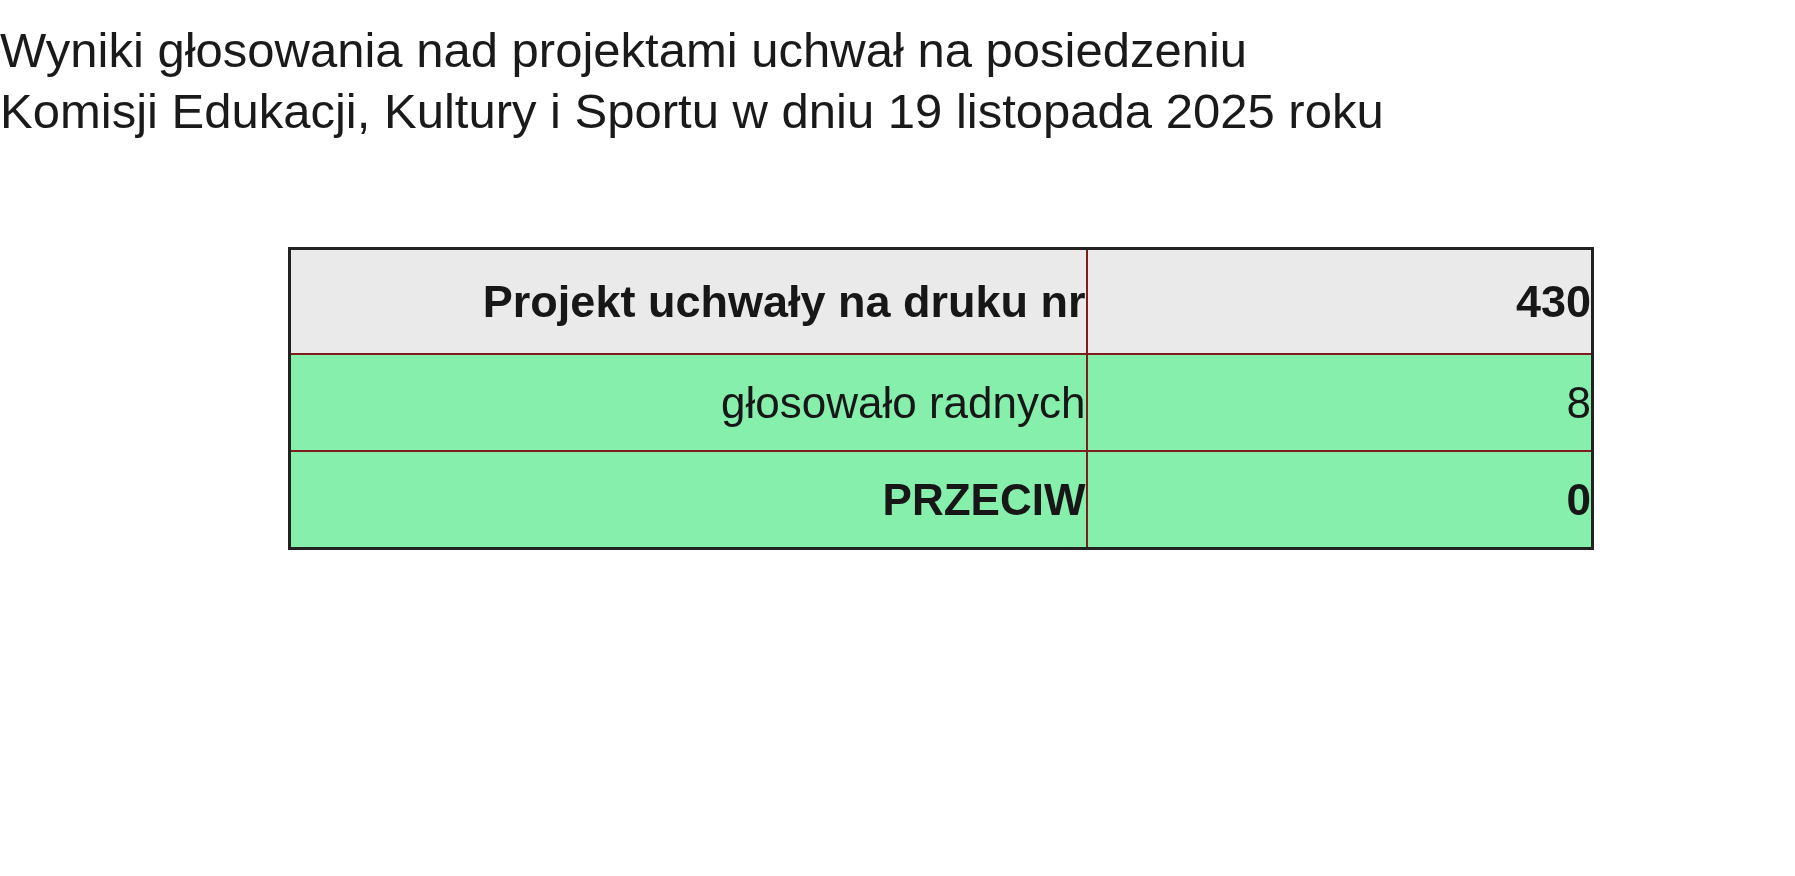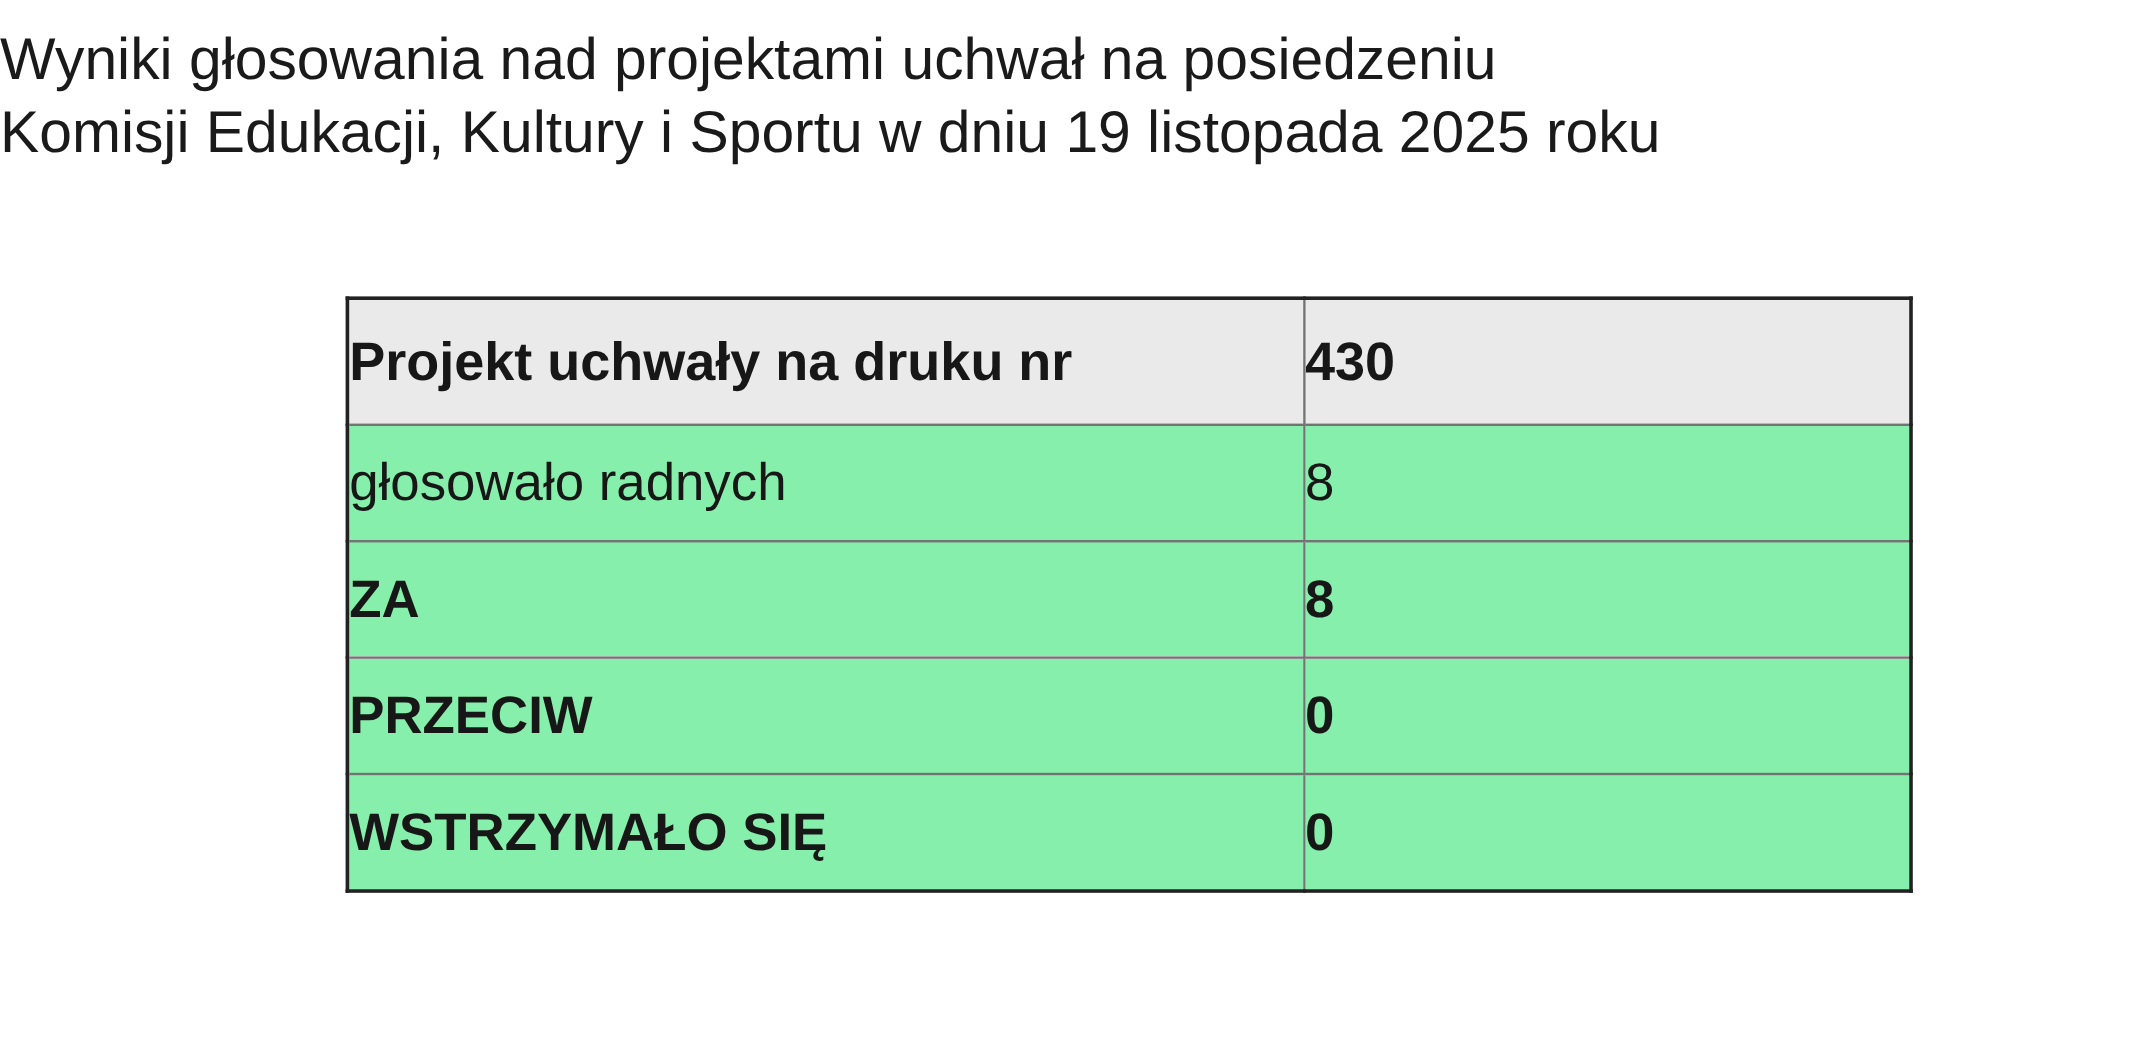--- a/index.html
+++ b/index.html
@@ -35,22 +35,22 @@
     position: absolute;
     left: 288px;
     top: 247px;
     width: 1303px;
     border-collapse: collapse;
     table-layout: fixed;
     font-size: 44px;
     color: #171717;
   }
   .vote-table td {
-    border: 2px solid #737373;
-    text-align: left;
+    border: 2px solid #7f1d1d;
+    text-align: right;
     vertical-align: middle;
     padding: 0;
     overflow: hidden;
   }
   .vote-table {
     border: 3px solid #222222;
   }
   .col-label { width: 797px; }
   .col-value { width: 506px; }
 
@@ -84,28 +84,20 @@
     <tr class="row-header">
       <td>Projekt uchwały na druku nr</td>
       <td>430</td>
     </tr>
 
     <tr class="row-data row-regular">
       <td>głosowało radnych</td>
       <td>8</td>
     </tr>
 
-    <tr class="row-data row-bold">
-      <td>ZA</td>
-      <td>8</td>
-    </tr>
 
     <tr class="row-data row-bold">
       <td>PRZECIW</td>
       <td>0</td>
     </tr>
 
-    <tr class="row-data row-bold">
-      <td>WSTRZYMAŁO SIĘ</td>
-      <td>0</td>
-    </tr>
   </tbody>
 </table>
 
 </body></html>

